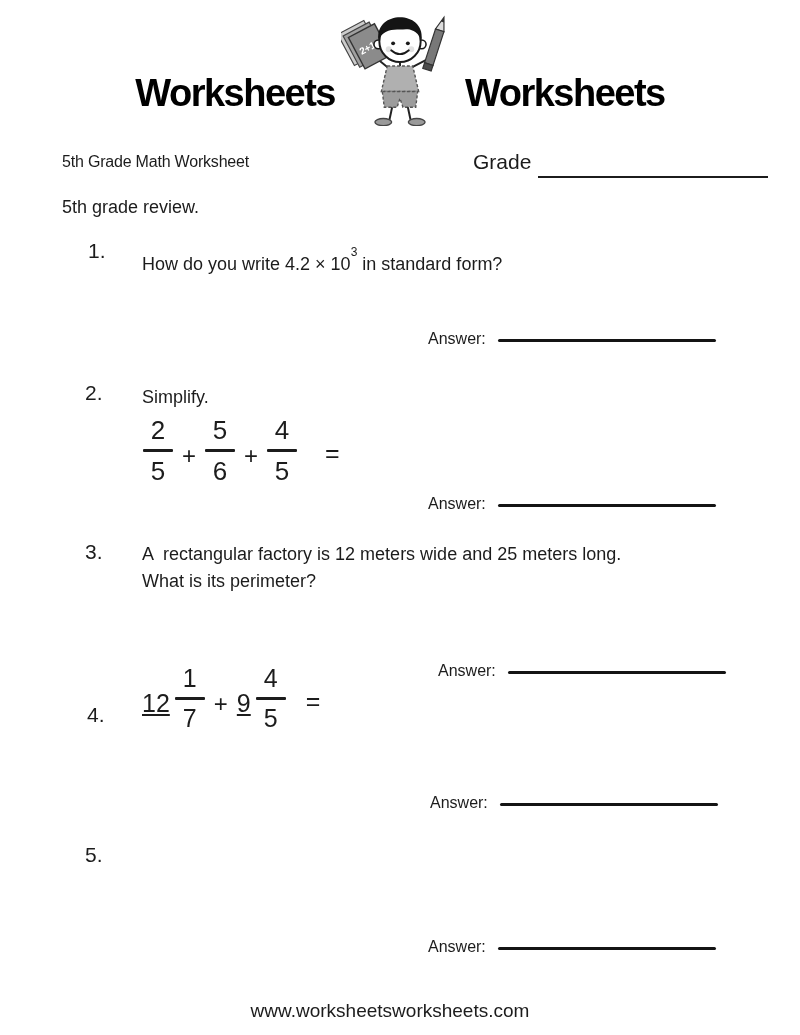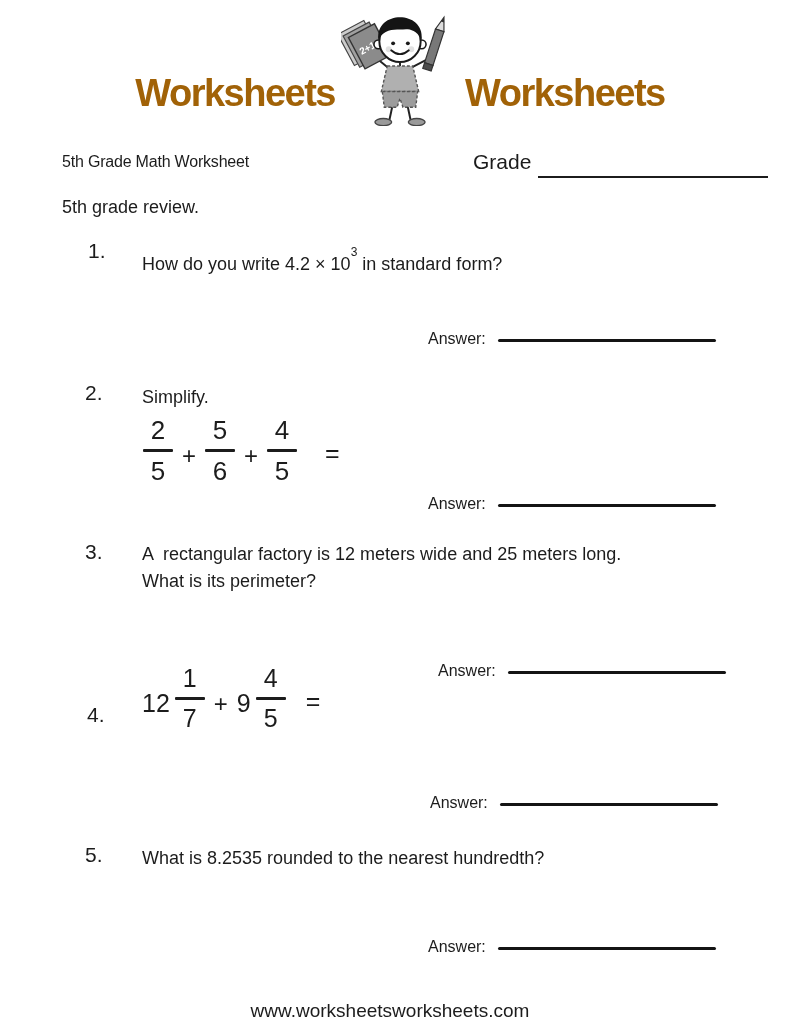--- a/index.html
+++ b/index.html
@@ -10,21 +10,21 @@
     font-family:"Liberation Sans", sans-serif;
     color:#1c1c1c;
     overflow:hidden;
   }
   
   .logo{
     position:absolute;top:4px;left:0;width:100%;height:122px;
     display:flex;justify-content:center;align-items:flex-end;gap:6px;
   }
   .logo-text{
-    font-size:38px;font-weight:700;color:#a16207;
+    font-size:38px;font-weight:700;color:#000000;
     letter-spacing:-1.5px;margin-bottom:14px;line-height:1;
   }
   .logo-boy{flex:0 0 auto;}
   
   .title{
     position:absolute;left:62px;top:153px;margin:0;
     font-size:16px;font-weight:500;letter-spacing:-0.2px;
   }
   .name-label{position:absolute;left:473px;top:150px;font-size:21px;}
   .name-line{position:absolute;left:538px;top:176px;width:230px;height:2px;background:#1c1c1c;}
@@ -33,21 +33,21 @@
   .qnum{position:absolute;font-size:21px;}
   .qtext{position:absolute;font-size:18px;line-height:27px;}
   sup.exp{font-size:12px;position:relative;top:-7px;}
   
   .expr{position:absolute;display:flex;align-items:center;}
   .frac{display:inline-flex;flex-direction:column;align-items:center;line-height:1;}
   .frac .num,.frac .den{font-size:26px;line-height:1;padding:0 2px;}
   .frac .bar{height:2.5px;background:#1c1c1c;width:30px;margin:6px 0;border-radius:1px;}
   .op{font-size:24px;margin:0 9px;padding-top:12px;}
   .eq{font-size:25px;margin-left:28px;padding-top:6px;}
-  .whole{font-size:25px;margin-right:5px;padding-top:10px;}
+  .whole{font-size:25px;margin-right:5px;padding-top:10px;text-decoration:underline;}
   .mixed{display:inline-flex;align-items:center;}
   
   .answer-row{position:absolute;display:flex;align-items:flex-start;gap:12px;}
   .answer-label{font-size:16px;line-height:16px;text-align:right;}
   .answer-line{width:218px;height:3px;background:#141414;border-radius:2px;margin-top:8px;}
   
   .footer{
     position:absolute;left:0;top:1000px;width:780px;
     text-align:center;font-size:19px;
   }
@@ -180,21 +180,20 @@
     </span>
     <span class="eq" style="margin-left:20px;">=</span>
   </div>
 
   <div class="answer-row" style="left:430px;top:795px;">
     <span class="answer-label">Answer:</span>
     <span class="answer-line"></span>
   </div>
 
   <span class="qnum" style="left:85px;top:843px;">5.</span>
-  <span class="qtext" style="left:142px;top:845px;">What is 8.2535 rounded to the nearest hundredth?</span>
 
   <div class="answer-row" style="left:428px;top:939px;">
     <span class="answer-label">Answer:</span>
     <span class="answer-line"></span>
   </div>
 
   <div class="footer">www.worksheetsworksheets.com</div>
 
 </div>
 

